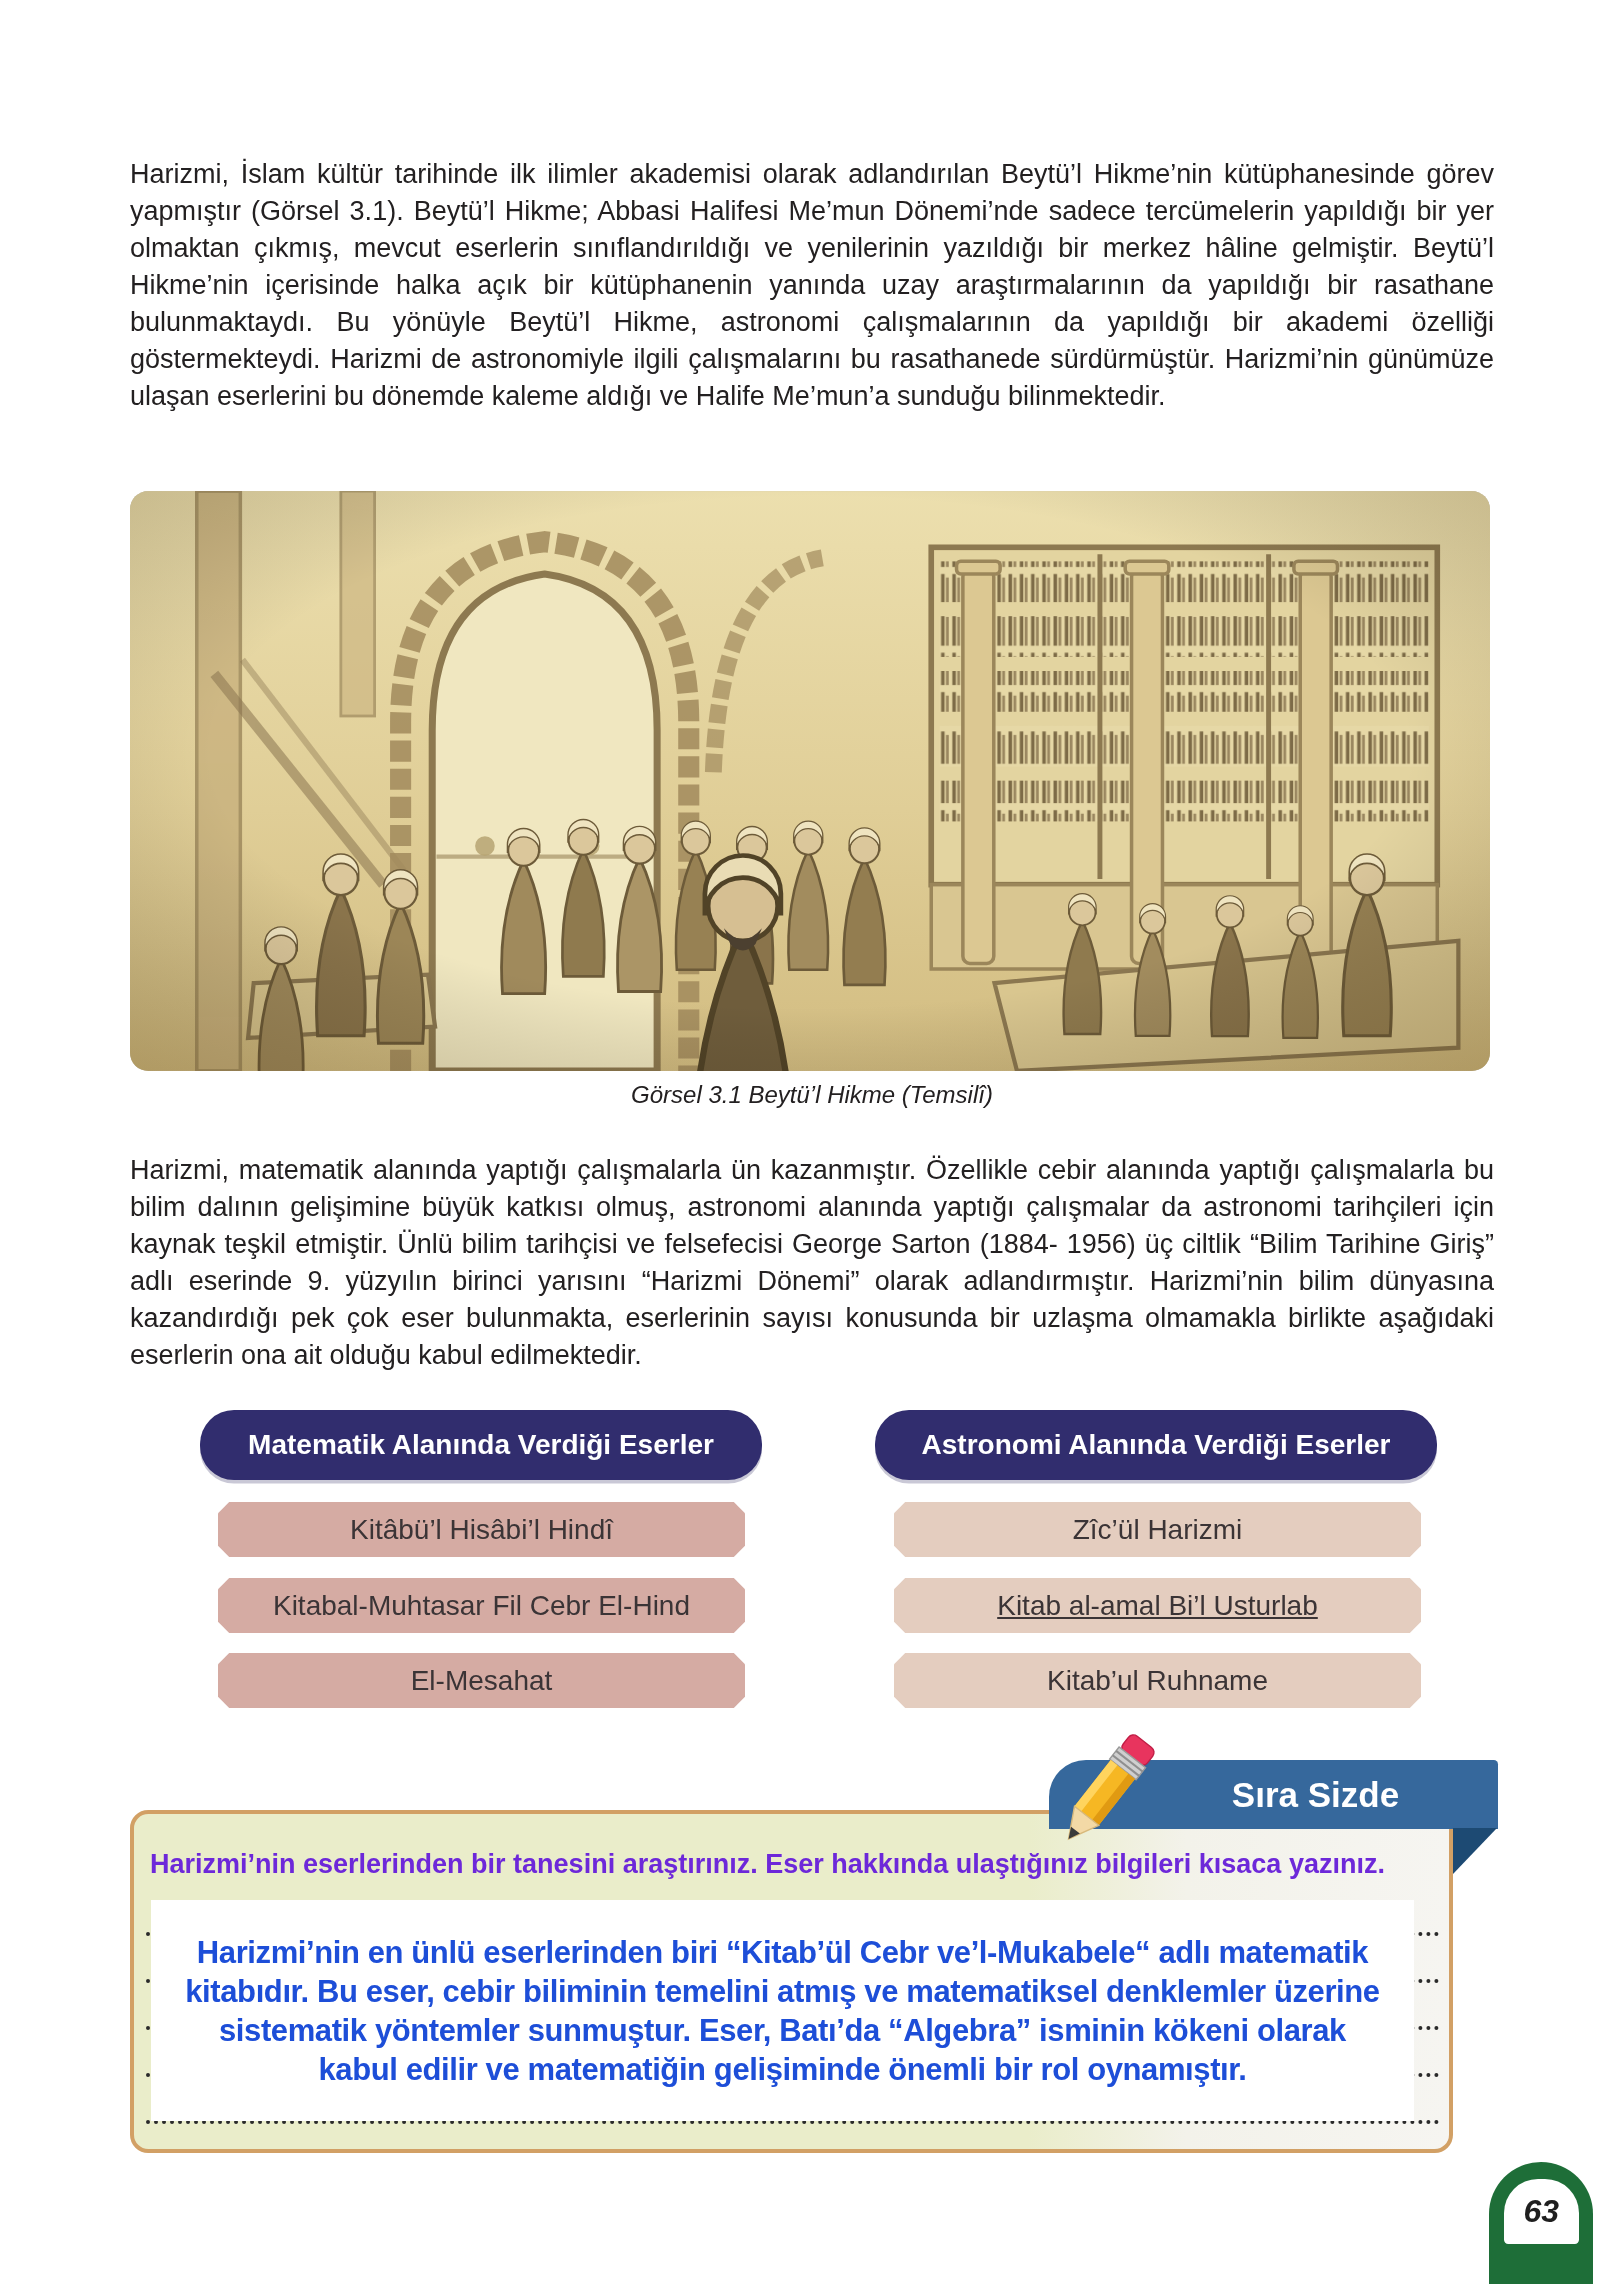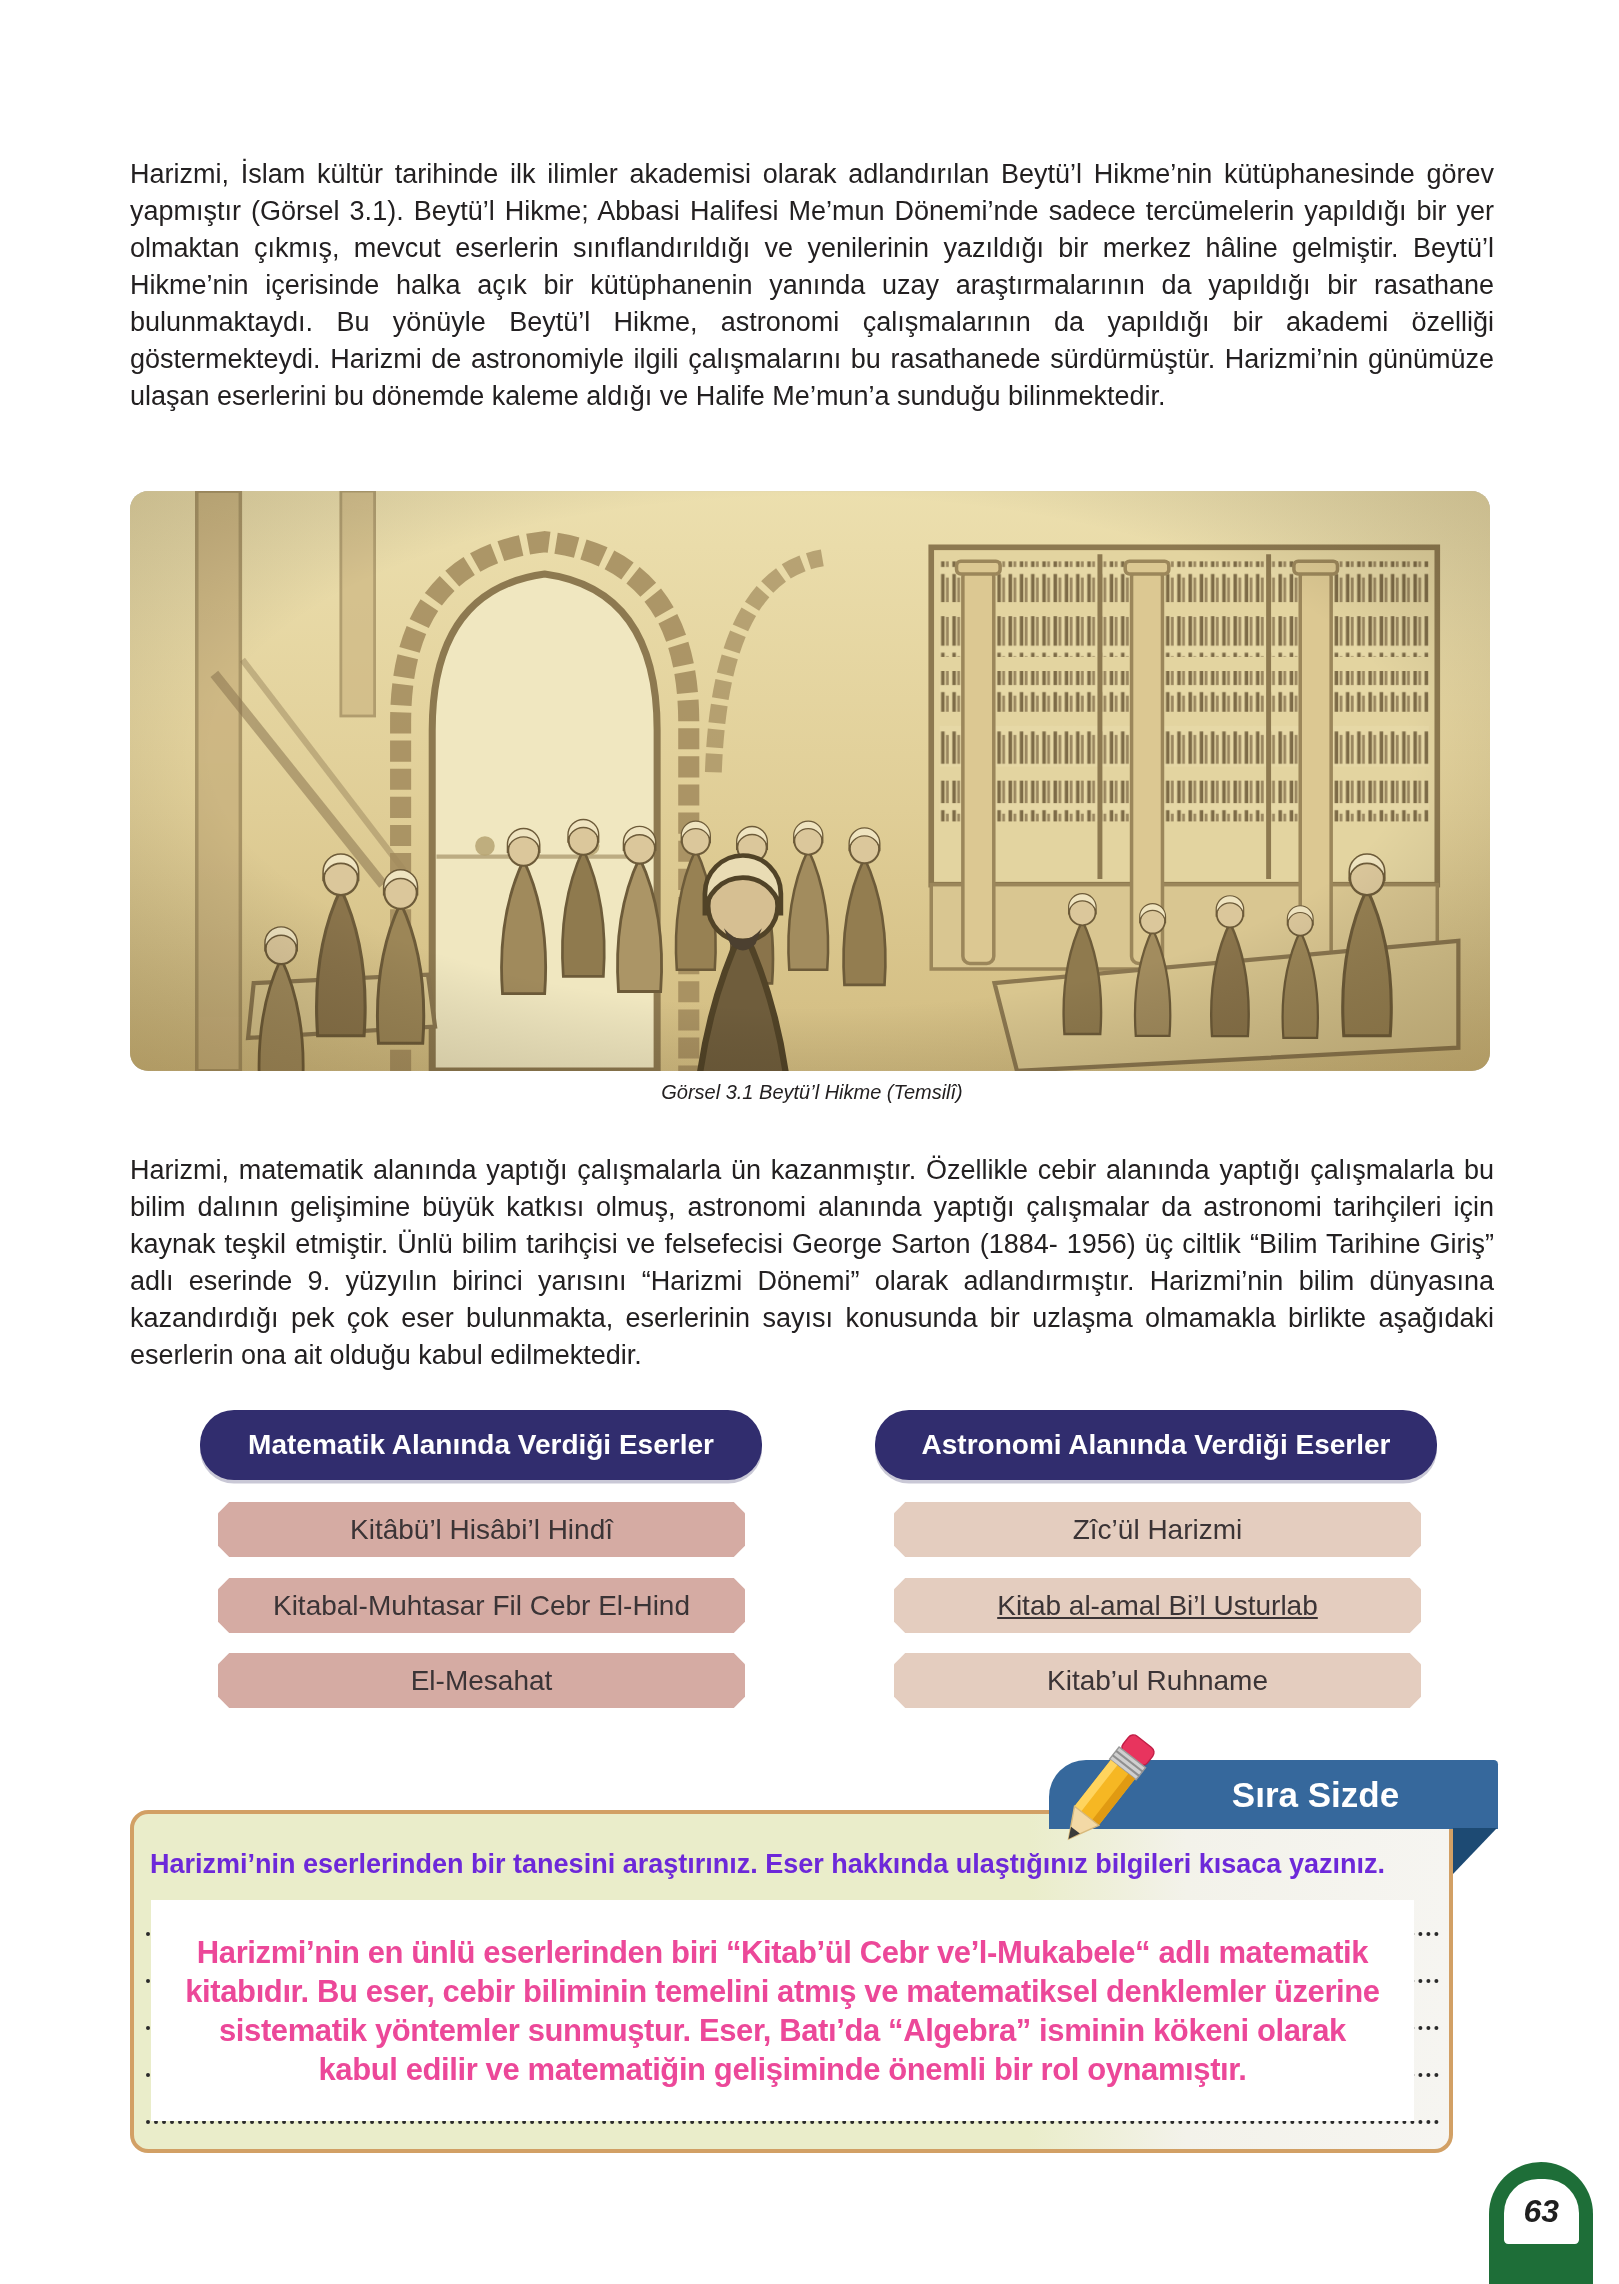--- a/index.html
+++ b/index.html
@@ -3,41 +3,41 @@
 <meta charset="utf-8">
 <style>
   html,body{margin:0;padding:0;background:#ffffff;}
   #page{position:relative;width:1620px;height:2284px;overflow:hidden;background:#ffffff;
         font-family:"Liberation Sans",sans-serif;color:#232021;}
   .para{position:absolute;left:130px;width:1364px;font-size:27px;line-height:37px;
         text-align:justify;color:#232021;}
   #illustration-frame{position:absolute;left:130px;top:491px;width:1360px;height:580px;
         border-radius:18.3px;overflow:hidden;box-shadow:0 0 0 1.4px rgba(60,50,30,.35) inset;}
   #caption{position:absolute;left:130px;top:1081px;width:1364px;text-align:center;
-        font-style:italic;font-size:20px;color:#232021;}
+        font-style:italic;font-size:24px;color:#232021;}
   .col-header{position:absolute;width:562px;height:70px;background:#312d6e;border-radius:34px;
         display:flex;align-items:center;justify-content:center;color:#ffffff;
         font-weight:bold;font-size:28px;box-shadow:0 3.5px 0 rgba(40,35,90,.25);}
   .work-item{position:absolute;width:527px;height:55px;display:flex;align-items:center;
         justify-content:center;font-size:28px;color:#3b3436;
         clip-path:polygon(11.2px 0,calc(100% - 11.2px) 0,100% 11.2px,100% calc(100% - 11.2px),
         calc(100% - 11.2px) 100%,11.2px 100%,0 calc(100% - 11.2px),0 11.2px);}
   .math-item{background:#d5aba3;}
   .astro-item{background:#e4cdbf;}
   #activity-box{position:absolute;left:130px;top:1810px;width:1323px;height:343px;
         border:4.2px solid #d2a065;border-radius:18.3px;box-sizing:border-box;
         background:linear-gradient(90deg,#eaedca 0%,#eaedca 68%,#f3f2ea 80%,#f6f5f1 100%);}
   #activity-prompt{position:absolute;left:150px;top:1849px;width:1286px;
         font-weight:bold;font-size:27px;color:#6d28d9;}
   .dotline{position:absolute;left:146px;width:1294px;height:0;
         border-bottom:4.2px dotted #2a2a2a;}
   #answer-overlay{position:absolute;left:151px;top:1900px;width:1263px;height:221px;
         background:#ffffff;display:flex;align-items:center;justify-content:center;}
   #answer-text{width:96%;text-align:center;font-weight:bold;font-size:31px;line-height:39px;
-        color:#ec4899;letter-spacing:-0.4px;}
+        color:#1d4ed8;letter-spacing:-0.4px;}
   #sira-ribbon{position:absolute;left:1049px;top:1760px;width:449px;height:69px;
         background:#36689c;border-radius:37px 4.2px 0 0;display:flex;align-items:center;
         justify-content:center;padding-left:84px;box-sizing:border-box;}
   #sira-title{color:#ffffff;font-weight:bold;font-size:35px;}
   #ribbon-fold{position:absolute;left:1453px;top:1828px;width:44px;height:46px;
         background:#1d4a73;clip-path:polygon(0 0,100% 0,0 100%);}
   #pencil-icon{position:absolute;left:1052px;top:1726px;width:105px;height:130px;}
   #page-badge{position:absolute;left:1489px;top:2162px;width:104px;height:141px;
         background:#1e6e38;border-radius:52px 52px 0 0;}
   #page-badge-inner{position:absolute;left:14.8px;top:17px;width:75px;height:65px;

